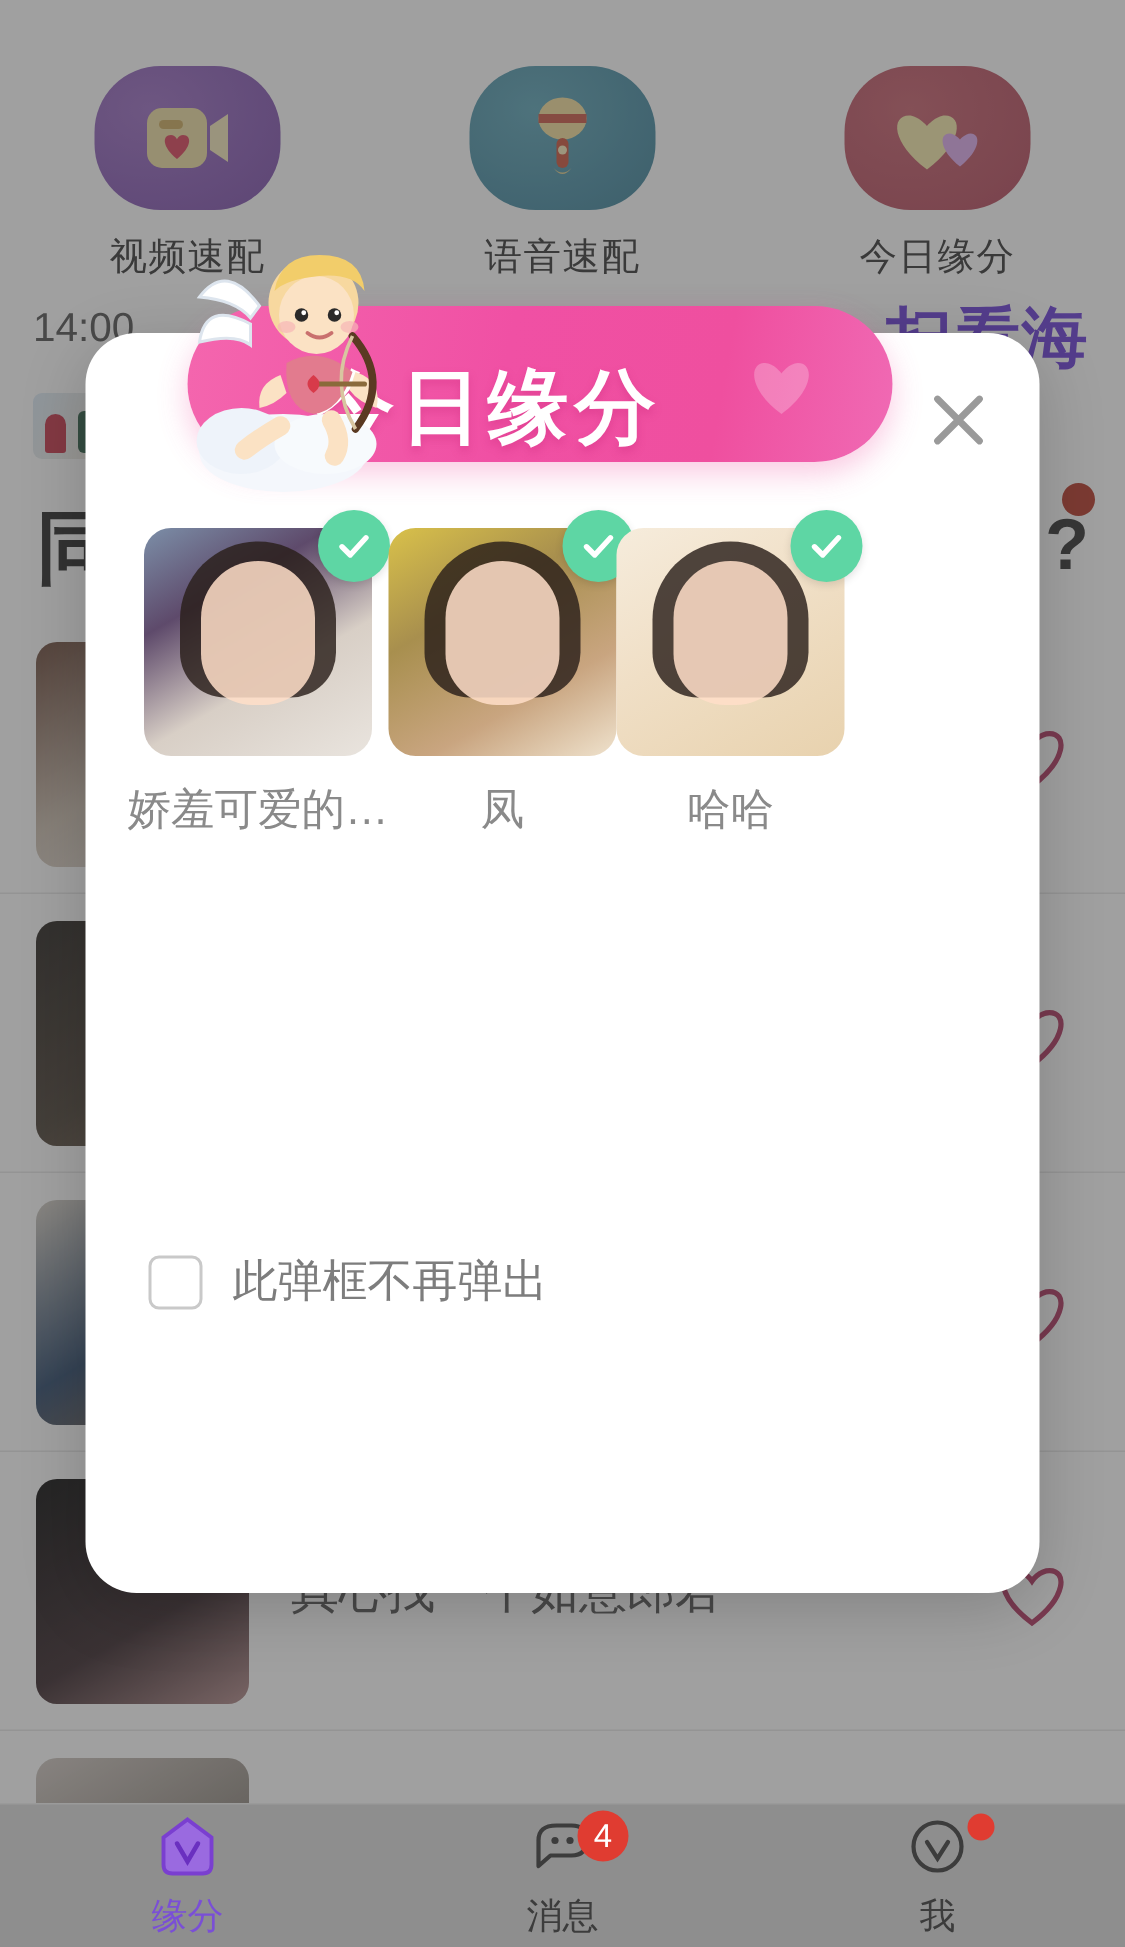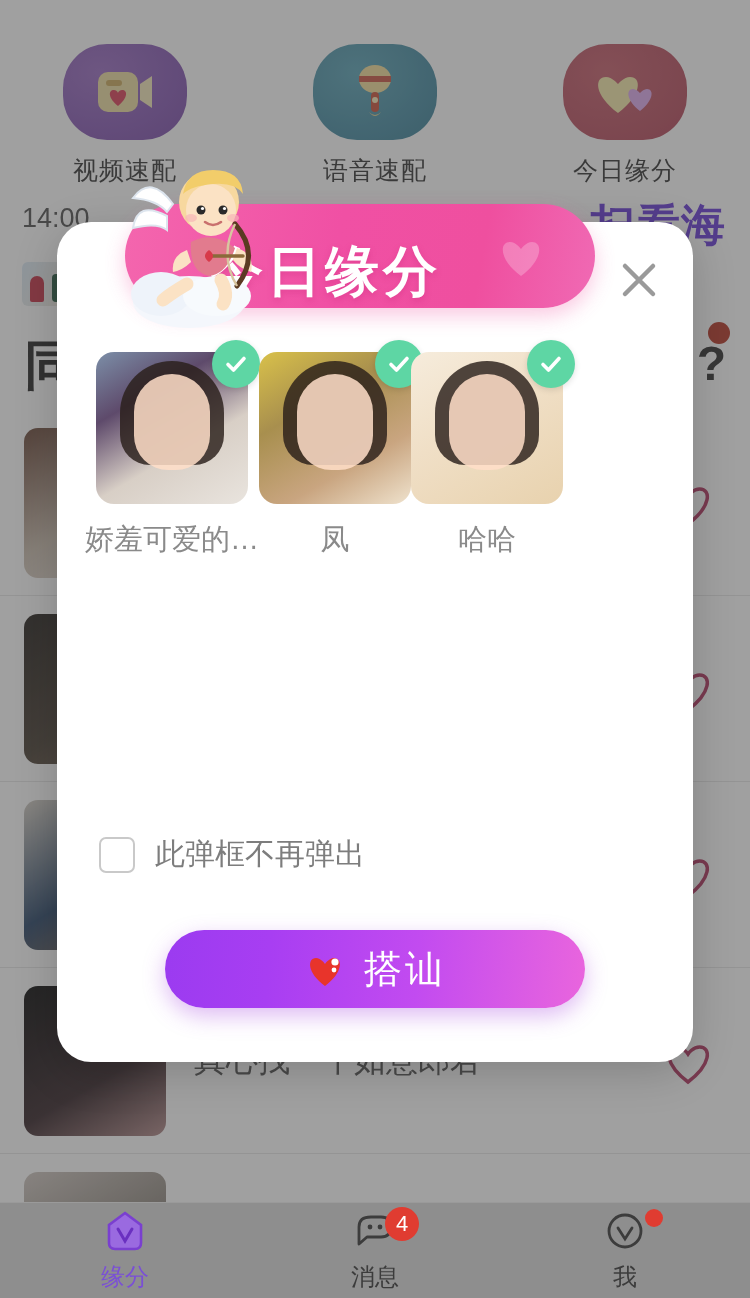--- a/index.html
+++ b/index.html
@@ -340,28 +340,20 @@
         </div>
 
 
       </div>
 
       <div class="checkbox-row">
         <div class="cbox"></div>
         <div class="cbox-label">此弹框不再弹出</div>
       </div>
 
-      <button class="cta">
-        <svg width="44" height="40" viewBox="0 0 44 40">
-          <path d="M21 37 C3 24 3 9 12 9 C17 9 21 15 21 15 C21 15 25 9 30 9 C39 9 39 24 21 37 Z" fill="#e8342b"></path>
-          <circle cx="31" cy="13" r="3.6" fill="#fff"></circle>
-          <circle cx="30" cy="21" r="2.4" fill="#fff"></circle>
-        </svg>
-        <span class="cta-label">搭讪</span>
-      </button>
 
     </div>
   </div>
 
   <div class="tabbar" style="background:#8e8e8e;border-top:1px solid #9a9a9a;">
     <div class="tab active">
       <div class="tab-ico">
         <svg width="44" height="44" viewBox="0 0 44 44">
           <path d="M22 4 L38 16 L38 34 Q38 40 32 40 L12 40 Q6 40 6 34 L6 16 Z" fill="#9a6ae0" stroke="#7a3fd0" stroke-width="2.6"></path>
           <path d="M15 20 q7 12 7 12 q0 0 7 -12" stroke="#6a30c0" stroke-width="3" fill="none" stroke-linecap="round"></path>

